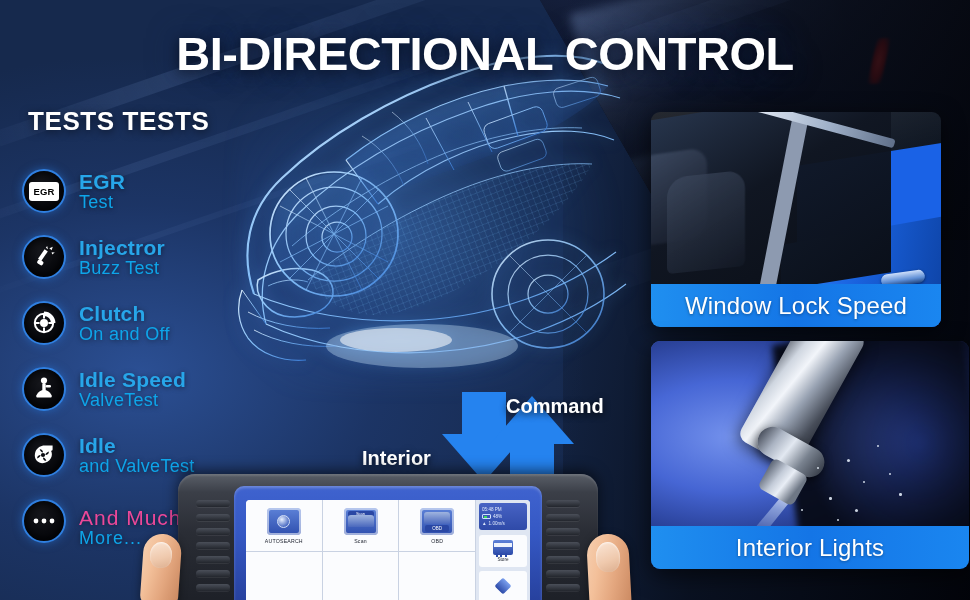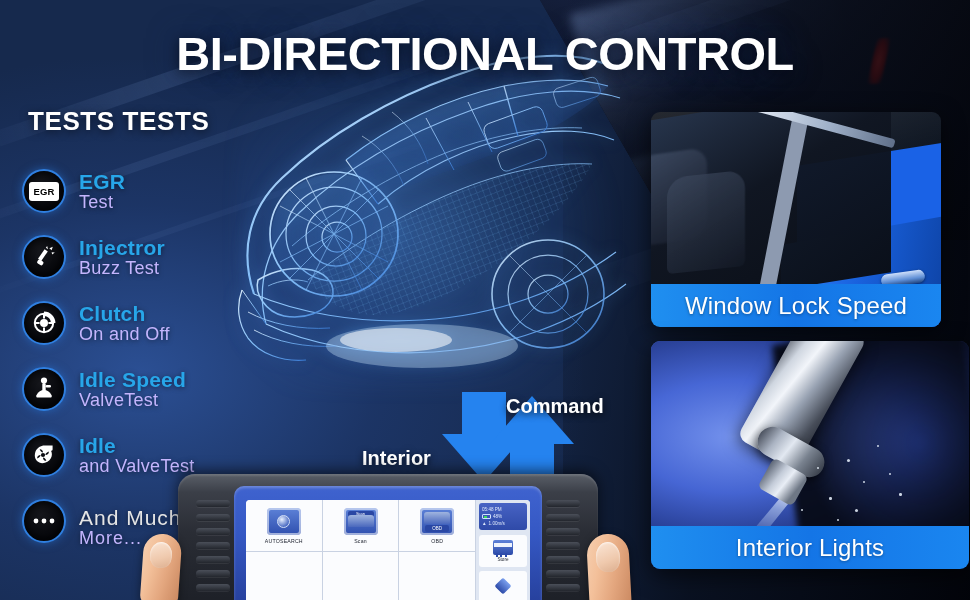--- a/index.html
+++ b/index.html
@@ -86,22 +86,22 @@
   .feat{ position:relative; height:66px; display:flex; align-items:center; }
   .f-ico{
     width:44px; height:44px; border-radius:50%;
     background:radial-gradient(circle at 42% 34%, #15161b 0%, #05060a 70%);
     border:2.2px solid #2f7fe0; box-shadow:0 0 10px rgba(40,120,220,.55), inset 0 0 8px rgba(0,0,0,.9);
     flex:0 0 44px; display:flex; align-items:center; justify-content:center;
   }
   .f-ico svg{ display:block; }
   .f-txt{ margin-left:13px; line-height:1.04; }
   .f-a{ font-size:21px; font-weight:bold; color:#27a6e9; letter-spacing:.2px; text-shadow:0 1px 5px rgba(0,0,0,.5); white-space:nowrap; }
-  .f-a.plain{ color:#e5e5e5; font-weight:normal; letter-spacing:1px;margin-top:12px; }
-  .f-b{ font-size:18px; color:#c4b5fd; letter-spacing:.3px; text-shadow:0 1px 5px rgba(0,0,0,.5); white-space:nowrap; }
+  .f-a.plain{ color:#ec4899; font-weight:normal; letter-spacing:1px;margin-top:12px; }
+  .f-b{ font-size:18px; color:#0ea5e9; letter-spacing:.3px; text-shadow:0 1px 5px rgba(0,0,0,.5); white-space:nowrap; }
   .f-b.plain{ letter-spacing:1px; }
 
   .egr-badge{
     width:30px;height:19px;border-radius:3px;background:#fff;color:#000;
     font-size:9.5px;font-weight:bold;display:flex;align-items:center;justify-content:center;letter-spacing:.2px;
   }
 
   
   .arrows{ position:absolute; left:434px; top:390px; width:220px; height:110px; }
   .lbl{ position:absolute; color:#fff; font-size:20px; font-weight:bold; text-shadow:0 2px 7px rgba(0,0,0,.75); white-space:nowrap; }

